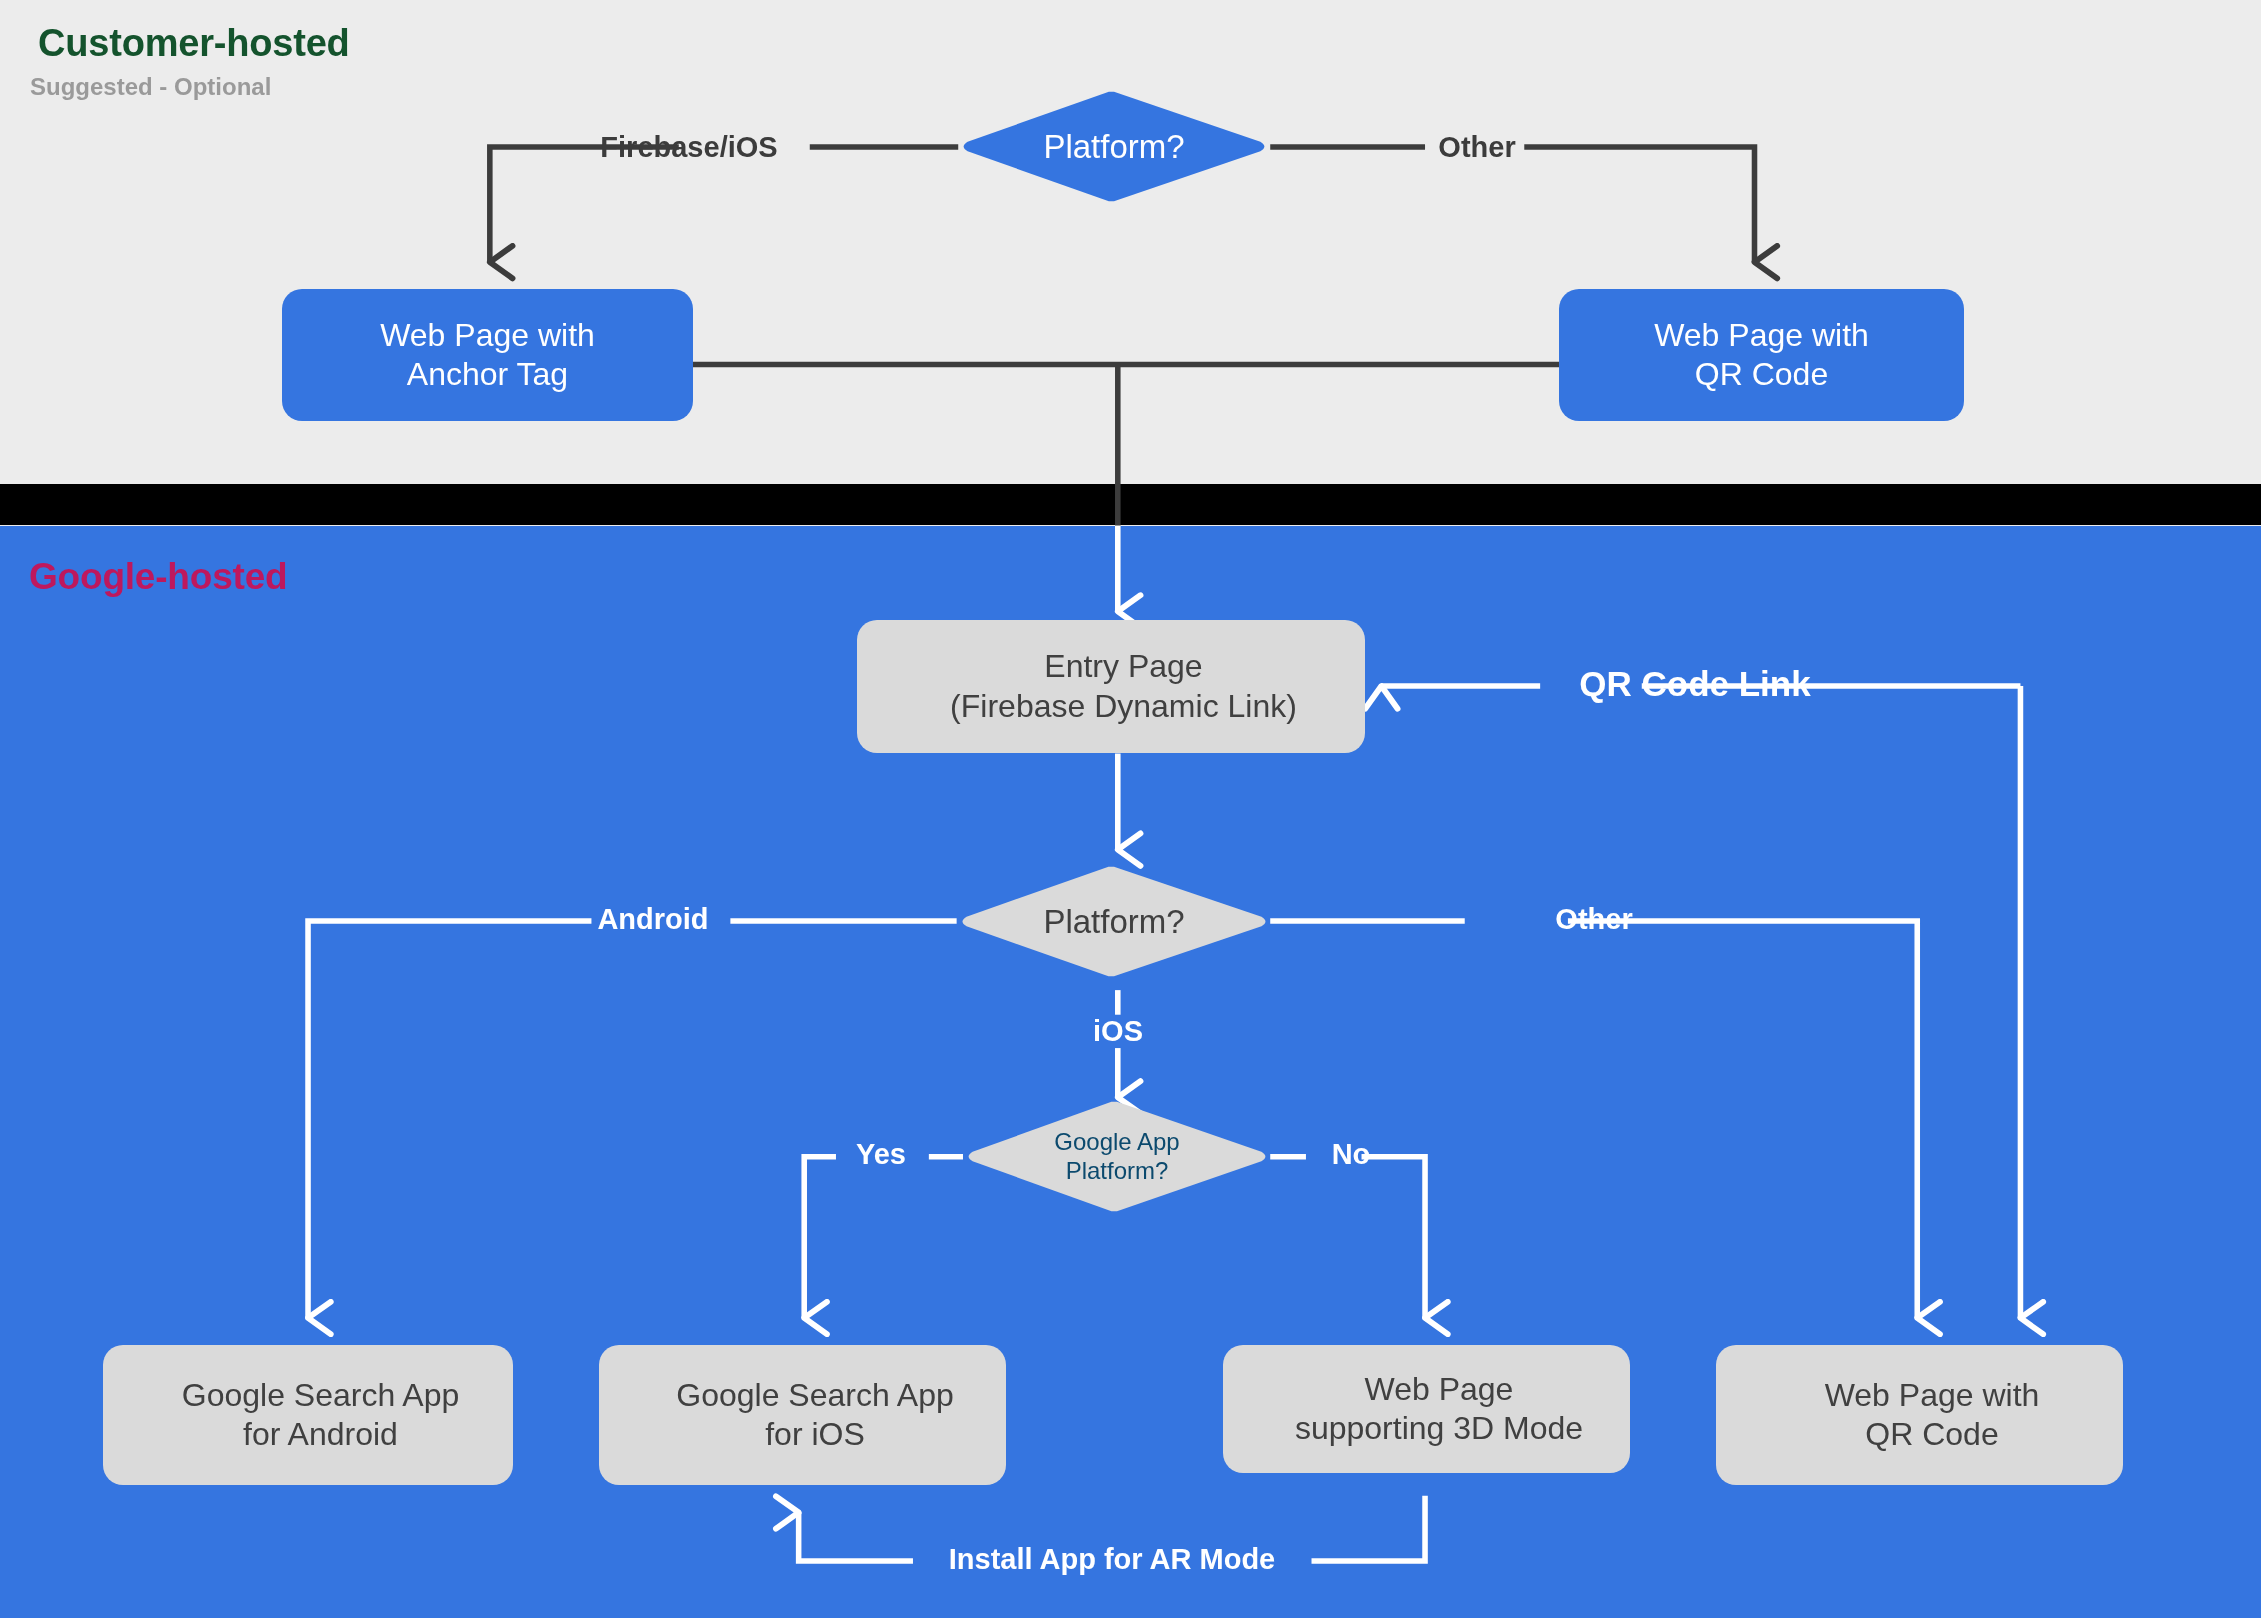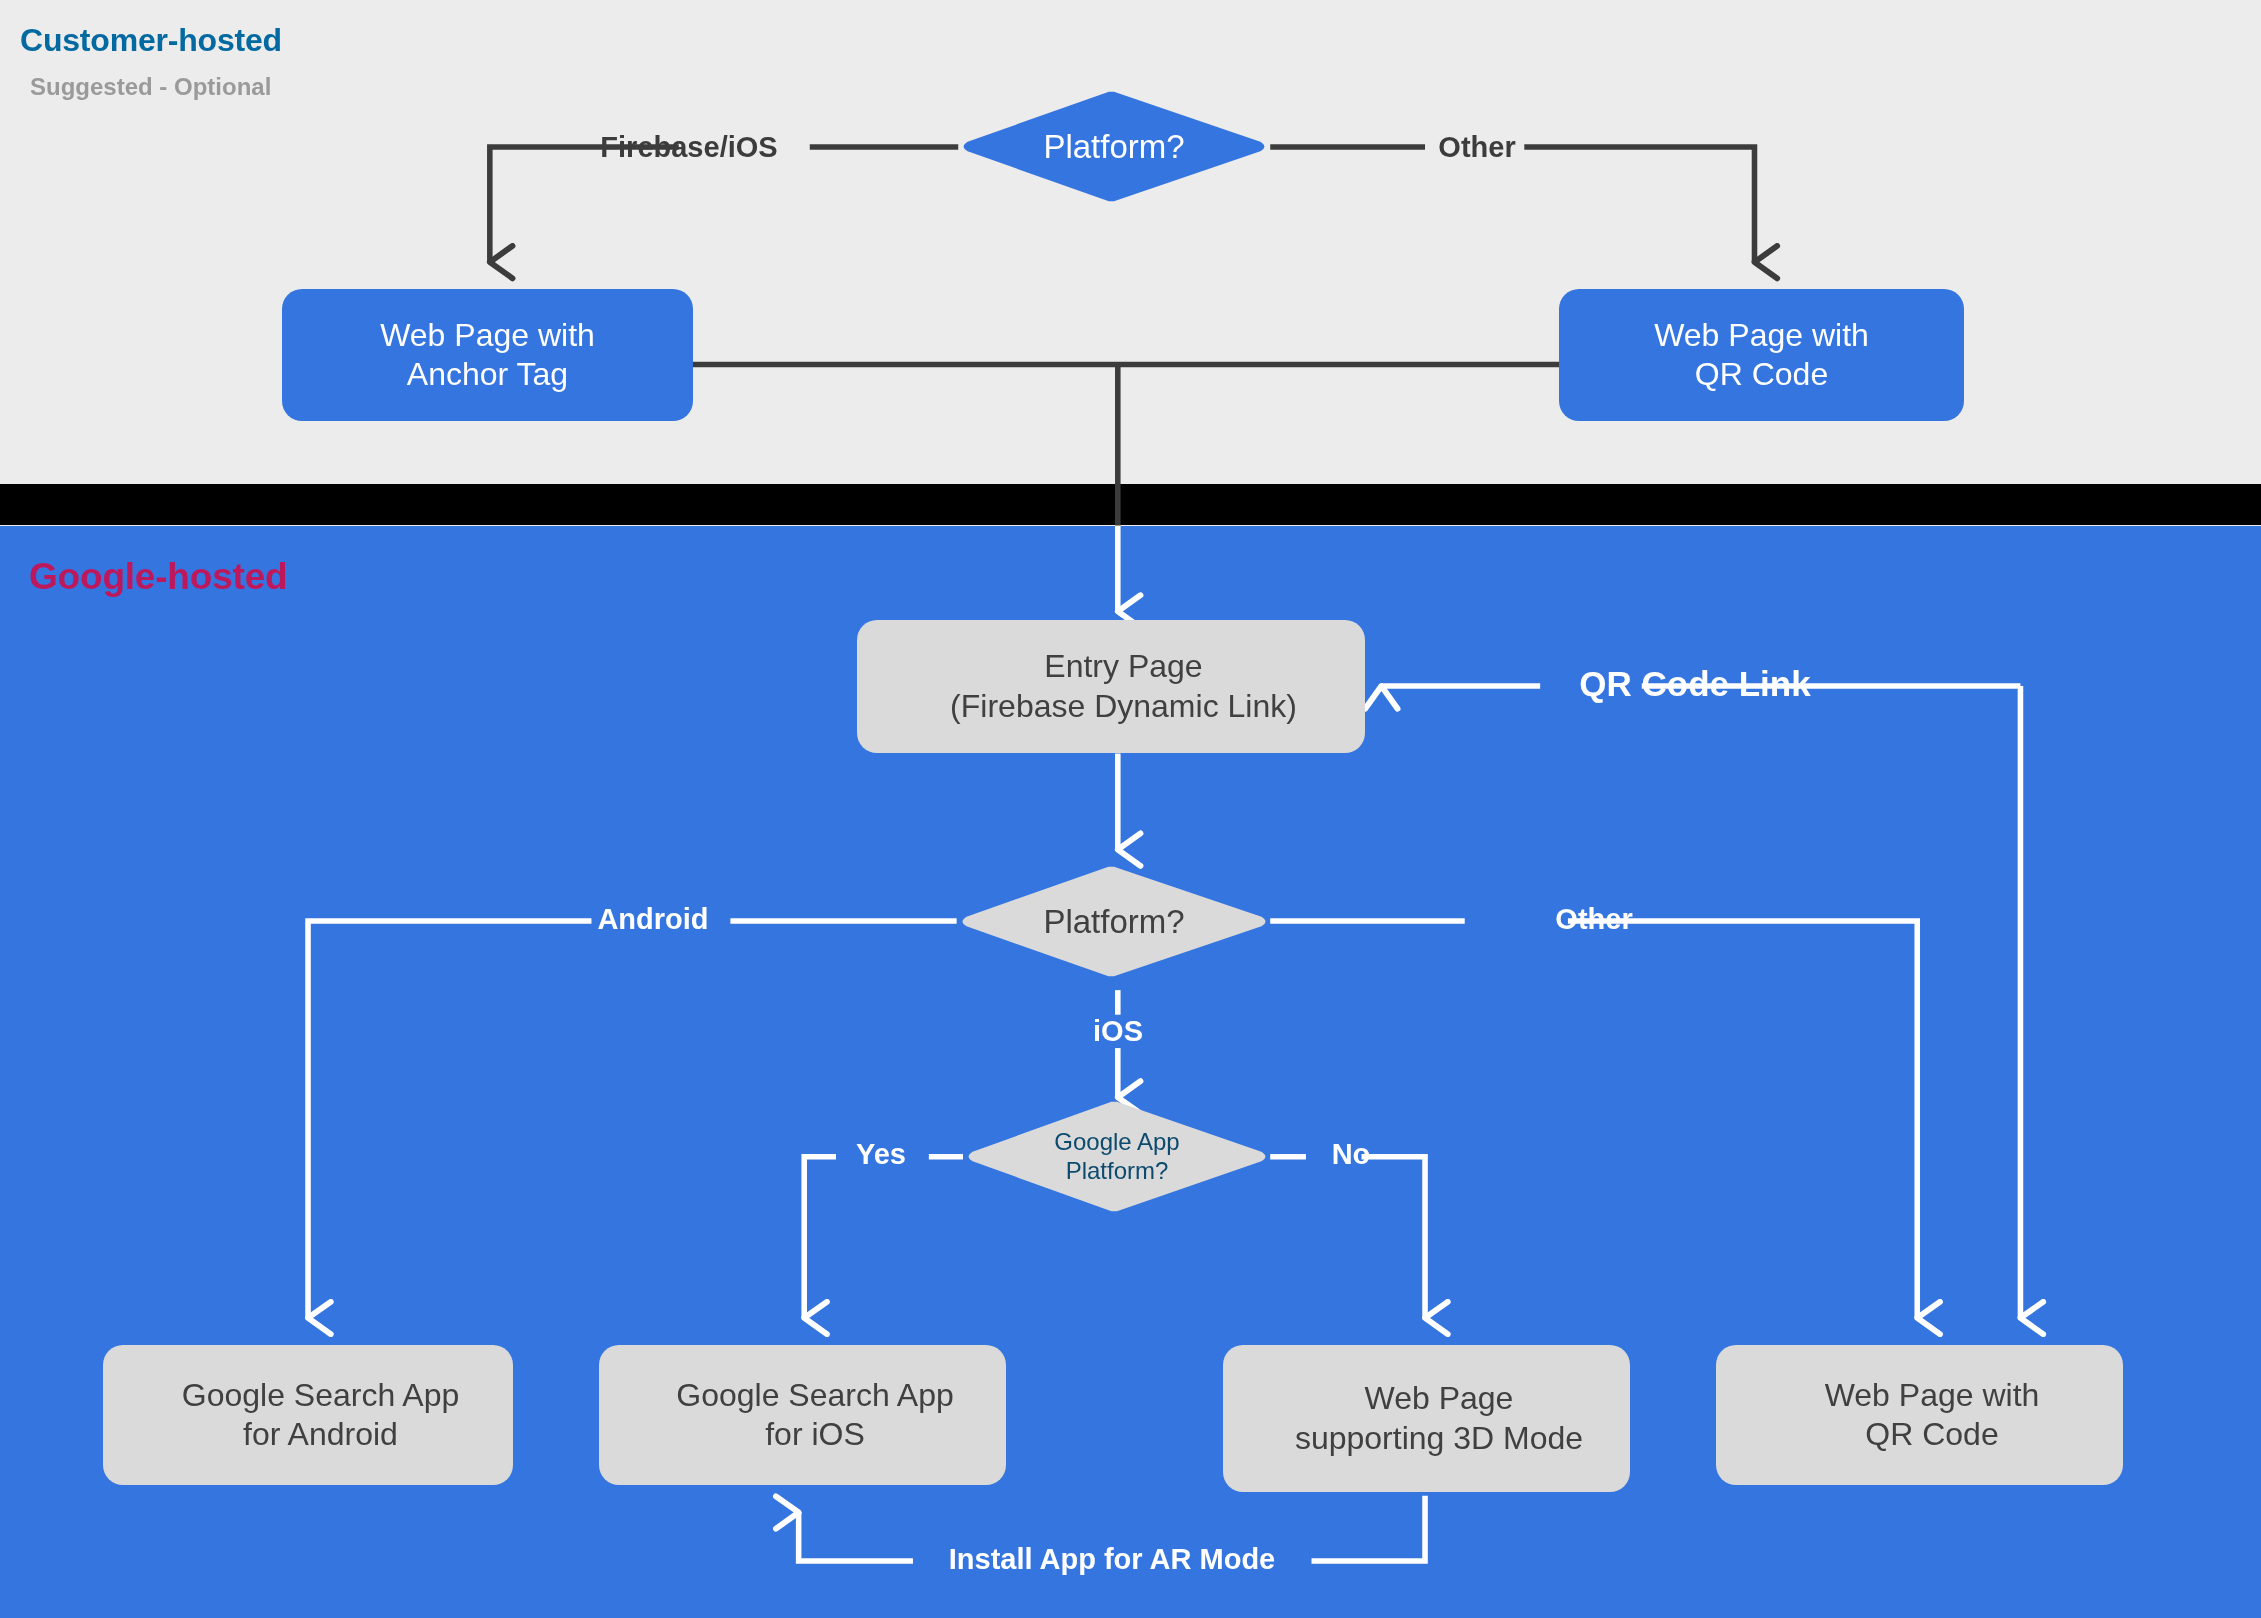--- a/index.html
+++ b/index.html
@@ -7,21 +7,21 @@
   #stage{position:relative;width:2261px;height:1619px;overflow:hidden;background:#ececec;}
 
   
   .band{position:absolute;left:0;width:2261px;}
   #band-customer{top:0;height:484px;background:#ececec;}
   #band-divider{top:484px;height:41px;background:#000000;}
   #band-google{top:526px;height:1093px;background:#3575e0;}
 
   
   .sect-title{position:absolute;font-weight:bold;letter-spacing:-0.2px;}
-  #title-customer{left:20px;top:22px;font-size:32px;color:#0369a1;}
+  #title-customer{left:38px;top:22px;font-size:38px;color:#14532d;}
   #subtitle-customer{position:absolute;left:30px;top:73px;font-size:24px;color:#9a9a9a;font-weight:bold;}
   #title-google{left:29px;top:556px;font-size:37px;color:#be185d;}
 
   
   #edges{position:absolute;left:0;top:0;width:2261px;height:1619px;}
 
   
   .node{position:absolute;display:flex;align-items:center;justify-content:center;
         text-align:center;line-height:1.22;box-sizing:border-box;}
   .box{border-radius:20px;}
@@ -161,21 +161,21 @@
     </div>
   </div>
 
   <div class="node box gray" id="node-gsa-ios" style="left:599px;top:1345px;width:407px;height:140px;">
     <div>
       <div>Google Search App</div>
       <div>for iOS</div>
     </div>
   </div>
 
-  <div class="node box gray" id="node-web-3d" style="left:1223px;top:1345px;width:407px;height:147px;">
+  <div class="node box gray" id="node-web-3d" style="left:1223px;top:1345px;width:407px;height:128px;">
     <div>
       <div>Web Page</div>
       <div>supporting 3D Mode</div>
     </div>
   </div>
 
   <div class="node box gray" id="node-qr-bottom" style="left:1716px;top:1345px;width:407px;height:140px;">
     <div>
       <div>Web Page with</div>
       <div>QR Code</div>

